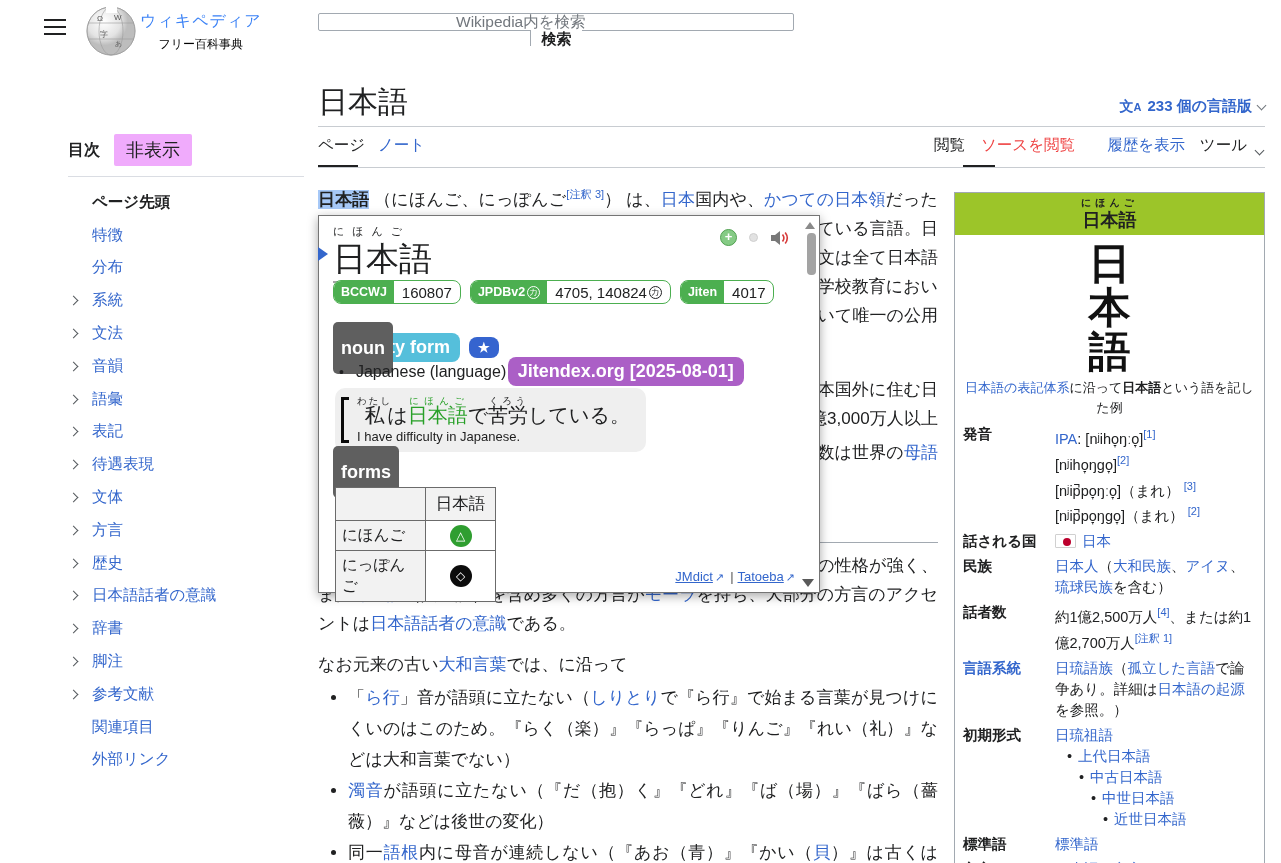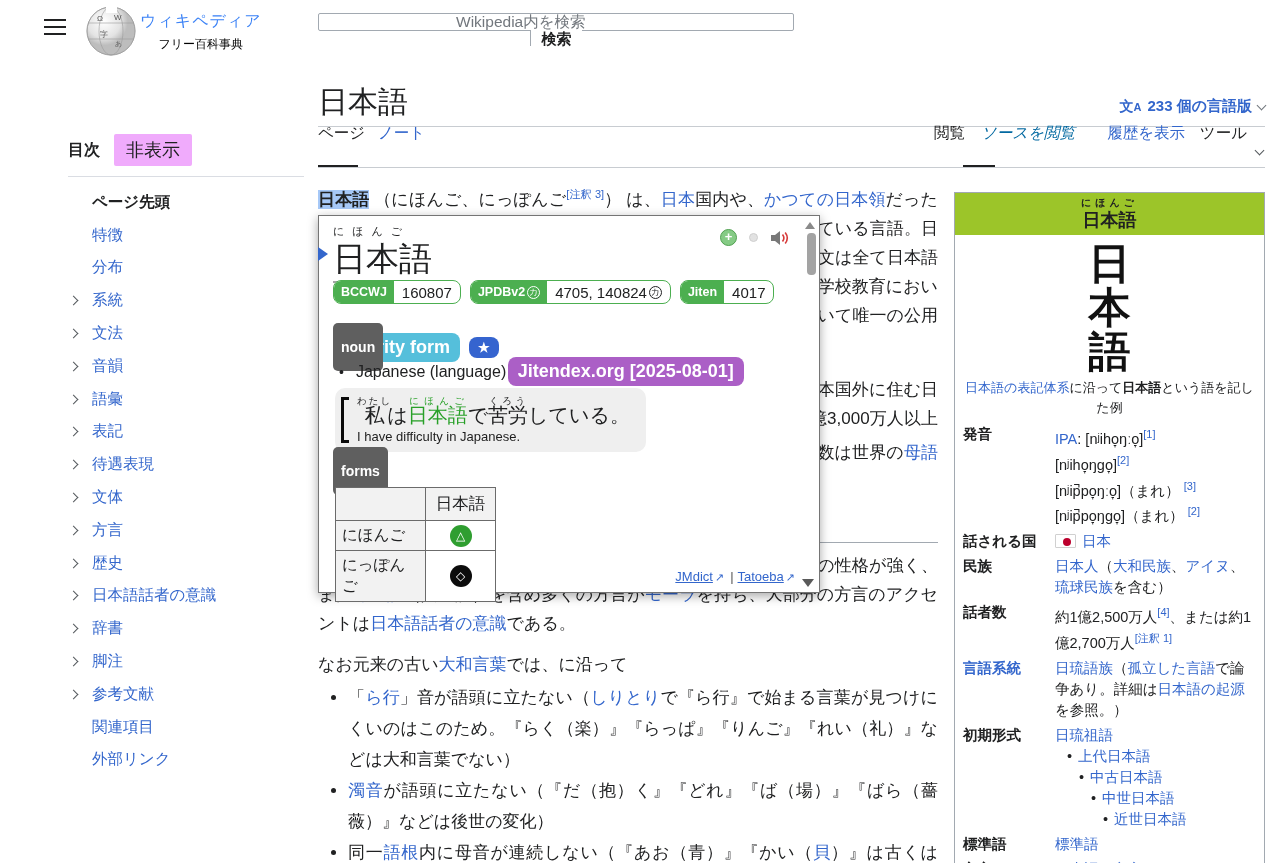--- a/index.html
+++ b/index.html
@@ -28,21 +28,21 @@
   
   #page-title { left:318px; top:82px; font-size:30px; font-weight:400; }
   #lang-btn { top:97px; right:16px; display:flex; align-items:center; gap:6px; cursor:pointer; }
   #lang-ico { color:#3366cc; font-weight:bold; }
   #lang-ico .cjk { font-size:14px; } #lang-ico .lat { font-size:11px; }
   #lang-label { color:#3366cc; font-weight:bold; font-size:15px; }
   .chev-down { width:7px; height:7px; border-right:1.6px solid #72777d; border-bottom:1.6px solid #72777d; transform:rotate(45deg); margin-top:-3px; }
   #rule1 { left:318px; top:126px; width:947px; height:1px; background:#c8ccd1; }
   #tabsrow { left:318px; top:128px; width:947px; height:40px; }
   #rule2 { left:318px; top:167px; width:947px; height:1px; background:#c8ccd1; }
-  .tab { position:absolute; bottom:24px; font-size:15.5px; cursor:pointer; }
+  .tab { position:absolute; bottom:12px; font-size:15.5px; cursor:pointer; }
   .tab.on { color:#202122; }
   .tab-underline { position:absolute; bottom:0; height:3px; background:#202122; }
 
   
   #toc { left:44px; top:134px; width:236px;margin-left:24px; }
   #toc-head { display:flex; align-items:center; gap:14px; }
   #toc-title { font-size:16px; font-weight:bold; }
   #toc-hide { background:#f0abfc; border-radius:2px; font-size:18px; padding:4px 12px; color:#202122; cursor:pointer; }
   #toc-rule { margin-top:10px; border-bottom:1px solid #dadde3; }
   #toc-list { margin-top:9px; }
@@ -98,21 +98,21 @@
   #pp-tags1 { left:14px; top:64px; display:flex; gap:9px; }
   .freq { display:flex; border:1.5px solid #4caf50; border-radius:8px; overflow:hidden; background:#fff; }
   .freq .fl { background:#4caf50; color:#fff; font-weight:bold; font-size:12.5px; padding:4px 7px; display:flex; align-items:center; gap:2px; }
   .freq .fv { font-size:15px; padding:2px 8px; display:flex; align-items:center; gap:2px; color:#202122; }
   .circ-ka { display:inline-flex; width:13px; height:13px; border:1px solid currentColor; border-radius:50%; font-size:9px; line-height:11px; align-items:center; justify-content:center; font-weight:normal; }
   #pp-tags2 { left:14px; top:93px; display:flex; gap:9px; align-items:center; }
   .pill { border-radius:8px; color:#fff; font-weight:bold; font-size:18px; padding:4px 10px; }
   .pill.cyan { background:#55bfdb; }
   .pill.blue { background:#3564cf; padding:3px 9px; font-size:13px; cursor:pointer; }
   .pill.purple { background:#ab5fc6;margin-top:48px; }
-  .pill.gray { background:#5f5f5f; border-radius:5px; padding:16px 8px; font-size:14px; }
+  .pill.gray { background:#5f5f5f; border-radius:5px; padding:16px 8px; font-size:18px; }
   #pp-pos { left:14px; top:122px; }
   #pp-def { left:20px; top:147px; font-size:16px; color:#202122; }
   #pp-def::before { content:"•"; margin-right:12px; font-size:14px; }
   #pp-example { left:16px; top:172px; background:#efefef; border-radius:10px; padding:8px 16px 8px 22px; }
   #pp-bracket { left:6px; top:9px; bottom:9px; width:8px; border-left:3.5px solid #0a0a0a; border-top:3.5px solid #0a0a0a; border-bottom:3.5px solid #0a0a0a; }
   #pp-sentence { font-size:20px; }
   #pp-sentence rt { font-size:9.5px; letter-spacing:2px; }
   #pp-sentence .grn { color:#28a028; }
   #pp-translation { font-size:13px; margin-top:0; color:#1d1d1d; }
   #pp-formslbl { left:14px; top:246px; }
@@ -180,21 +180,21 @@
   <span id="lang-label">233 個の言語版</span>
   <span class="chev-down"></span>
 </div>
 <div id="rule1" class="abs"></div>
 
 <div id="tabsrow" class="abs">
   <span class="tab on" style="left:0;">ページ</span>
   <span class="tab" style="left:60px;color:#3366cc;">ノート</span>
   <span class="tab-underline" style="left:0;width:40px;"></span>
   <span class="tab on" style="right:300px;">閲覧</span>
-  <span class="tab" style="right:190px;color:#0369a1;font-style:italic;">ソースを閲覧</span>
+  <span class="tab" style="right:190px;color:#ef4444;">ソースを閲覧</span>
   <span class="tab" style="right:80px;color:#3366cc;">履歴を表示</span>
   <span class="tab on" style="right:18px;">ツール</span>
   <span class="chev-down" style="position:absolute;right:2px;bottom:14px;border-color:#54595d;"></span>
   <span class="tab-underline" style="right:270px;width:32px;"></span>
 </div>
 <div id="rule2" class="abs"></div>
 
 <div id="toc" class="abs">
   <div id="toc-head">
     <span id="toc-title">目次</span>

